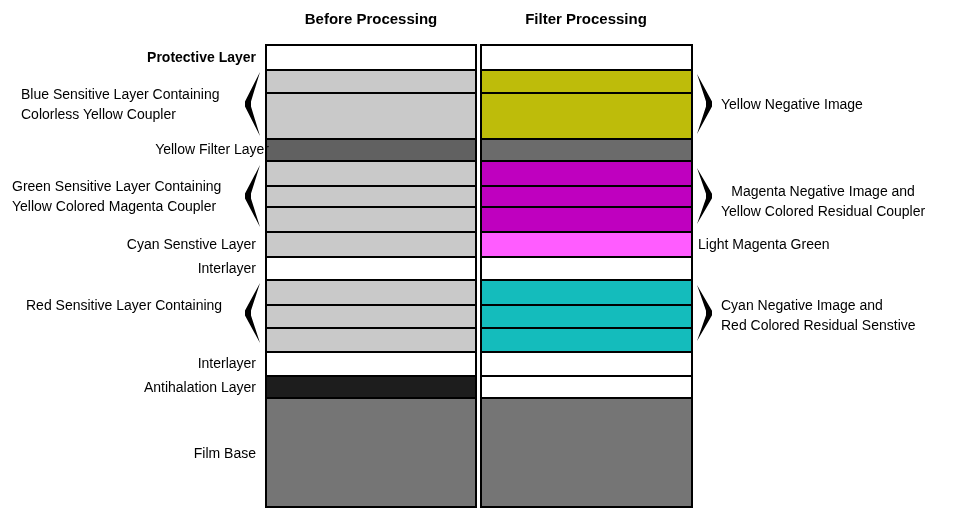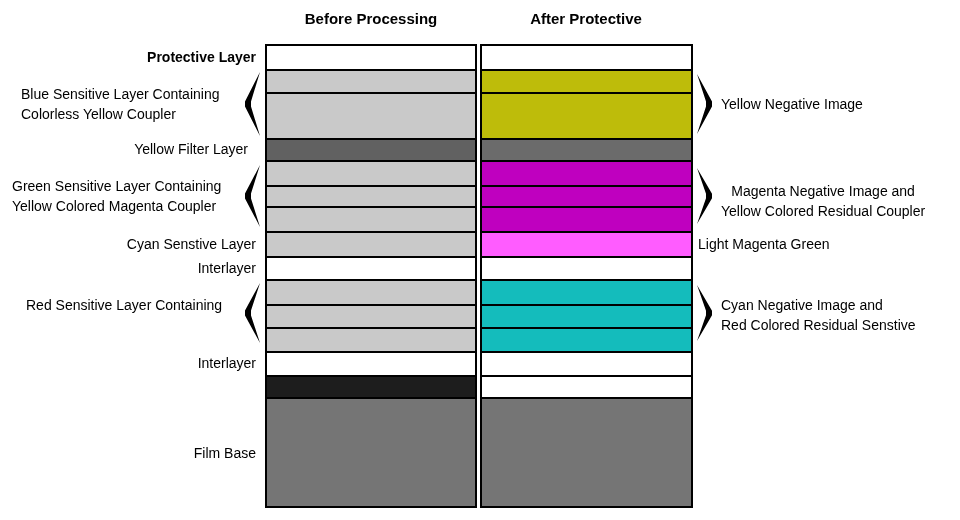--- a/index.html
+++ b/index.html
@@ -23,21 +23,21 @@
   .lbl.align-right{text-align:right;}
   .brace{position:absolute;background:#000;}
   .brace-left{clip-path:polygon(100% 0,0 46%,0 54%,100% 100%,40% 54%,40% 46%);}
   .brace-right{clip-path:polygon(0 0,100% 46%,100% 54%,0 100%,60% 54%,60% 46%);}
 </style>
 </head>
 <body>
 
 <div id="canvas">
   <div class="hdr" style="left:371px;">Before Processing</div>
-  <div class="hdr" style="left:586px;">After Protective</div>
+  <div class="hdr" style="left:586px;">Filter Processing</div>
   <div class="col" id="col-before" style="left:265px;">
       <div class="layer" style="height: 23px; background: rgb(255, 255, 255);"></div>
       <div class="layer" style="height: 21px; background: rgb(201, 201, 201);"></div>
       <div class="layer" style="height: 44px; background: rgb(201, 201, 201);"></div>
       <div class="layer" style="height: 20px; background: rgb(97, 97, 97);"></div>
       <div class="layer" style="height: 23px; background: rgb(201, 201, 201);"></div>
       <div class="layer" style="height: 19px; background: rgb(201, 201, 201);"></div>
       <div class="layer" style="height: 23px; background: rgb(201, 201, 201);"></div>
       <div class="layer" style="height: 23px; background: rgb(201, 201, 201);"></div>
       <div class="layer" style="height: 21px; background: rgb(255, 255, 255);"></div>
@@ -65,38 +65,41 @@
       <div class="layer" style="height: 20px; background: rgb(255, 255, 255);"></div>
       <div class="layer" style="height: 107px; background: rgb(117, 117, 117);"></div>
     </div>
 <div class="lbl align-right" style="right: 704px; top: 47px; font-weight: bold;">
       <div>Protective Layer</div>
     </div>
     <div class="lbl" style="left: 21px; top: 84px;">
       <div>Blue Sensitive Layer Containing</div>
       <div>Colorless Yellow Coupler</div>
     </div>
-    <div class="lbl align-right" style="right: 712px; top: 139px;">
+    <div class="lbl align-right" style="right: 691px; top: 139px;">
       <div>Yellow Filter Layer</div>
     </div>
     <div class="lbl" style="left: 12px; top: 176px;">
       <div>Green Sensitive Layer Containing</div>
       <div>Yellow Colored Magenta Coupler</div>
     </div>
     <div class="lbl align-right" style="right: 704px; top: 234px;">
       <div>Cyan Senstive Layer</div>
     </div>
     <div class="lbl align-right" style="right: 704px; top: 258px;">
       <div>Interlayer</div>
     </div>
     <div class="lbl" style="left: 26px; top: 295px;">
       <div>Red Sensitive Layer Containing</div>
     </div>
     <div class="lbl align-right" style="right: 704px; top: 353px;">
       <div>Interlayer</div>
+    </div>
+    <div class="lbl align-right" style="right: 704px; top: 377px;">
+      <div>Antihalation Layer</div>
     </div>
     <div class="lbl align-right" style="right: 704px; top: 443px;">
       <div>Film Base</div>
     </div>
     <div class="lbl" style="left: 721px; top: 94px;">
       <div>Yellow Negative Image</div>
     </div>
     <div class="lbl" style="left: 721px; top: 181px; text-align: center;">
       <div>Magenta Negative Image and</div>
       <div>Yellow Colored Residual Coupler</div>

